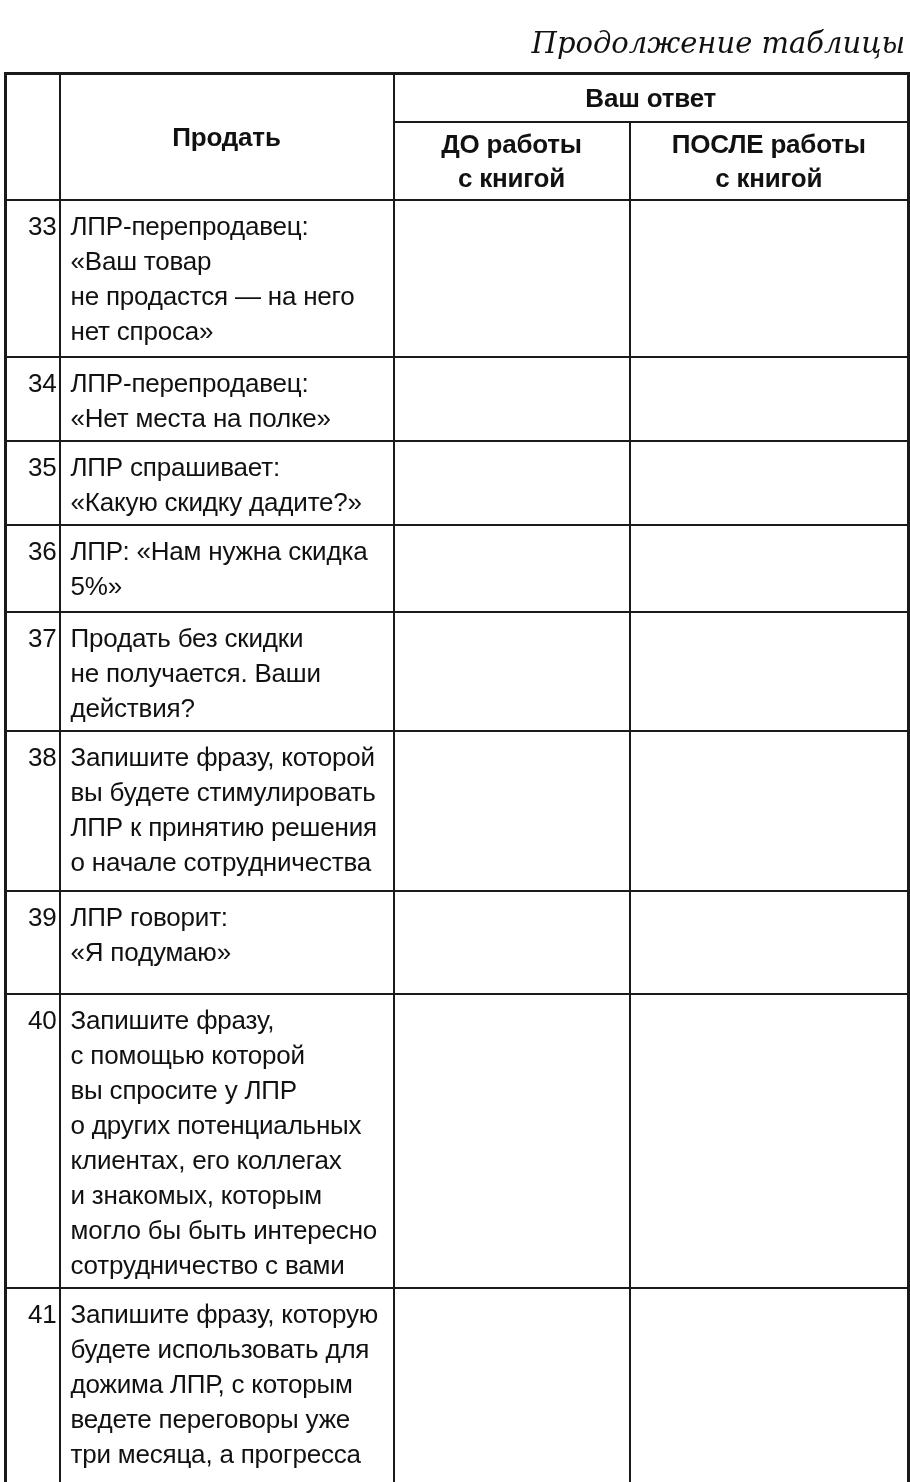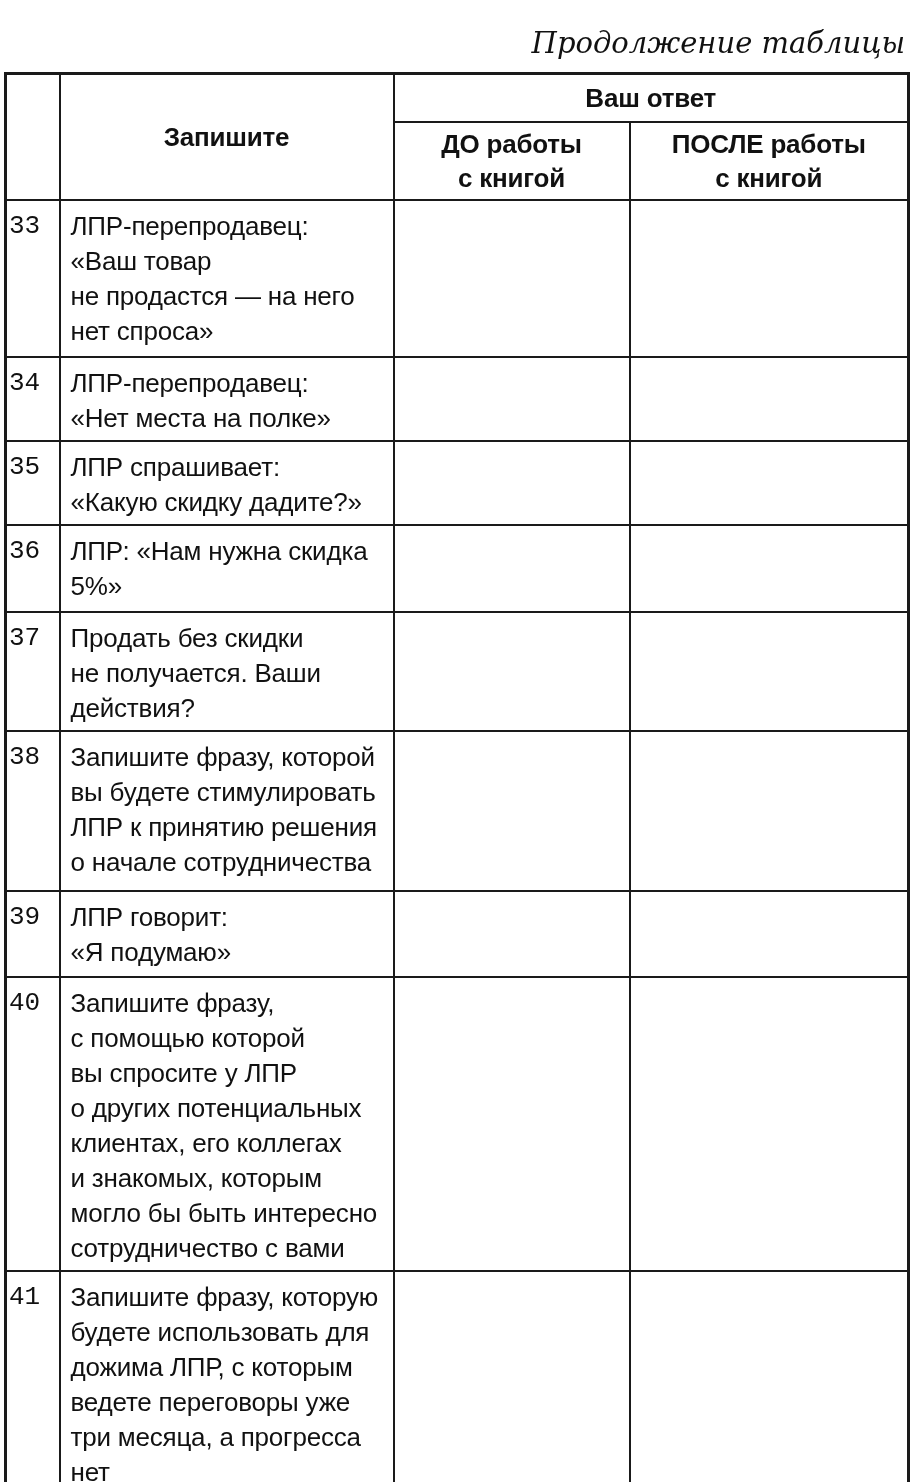--- a/index.html
+++ b/index.html
@@ -55,57 +55,56 @@
     white-space: pre-line;
   }
   thead tr.h1 { height: 48px; }
   thead tr.h2 { height: 78px; }
   td {
     vertical-align: top;
     padding: 8px 4px 4px 10px;
     line-height: 35px;
   }
   td.num {
-    text-align: left;
+    text-align: right;
     padding-left: 2px;
     padding-right: 2px;
-    font-family: Liberation Mono, monospace;
   }
   td.sit {
     white-space: pre-line;
     border-radius: 31px;
   }
   tbody tr:nth-child(1) { height: 157px; }
   tbody tr:nth-child(2) { height: 64px;  }
   tbody tr:nth-child(3) { height: 64px;  }
   tbody tr:nth-child(4) { height: 87px;  }
   tbody tr:nth-child(5) { height: 115px; }
   tbody tr:nth-child(6) { height: 160px; }
-  tbody tr:nth-child(7) { height: 86px;  }
+  tbody tr:nth-child(7) { height: 103px;  }
   tbody tr:nth-child(8) { height: 292px; }
   tbody tr:nth-child(9) { height: 219px; }
 </style>
 </head>
 <body>
 
 <div class="page">
 
   <div class="caption">Продолжение таблицы</div>
 
   <table class="sheet">
     <colgroup>
       <col class="c-num">
       <col class="c-sit">
       <col class="c-before">
       <col class="c-after">
     </colgroup>
     <thead>
       <tr class="h1">
         <th rowspan="2"></th>
-        <th rowspan="2">Запишите</th>
+        <th rowspan="2">Продать</th>
         <th colspan="2">Ваш ответ</th>
       </tr>
       <tr class="h2">
         <th>ДО работы
 с книгой</th>
         <th>ПОСЛЕ работы
 с книгой</th>
       </tr>
     </thead>
     <tbody>

